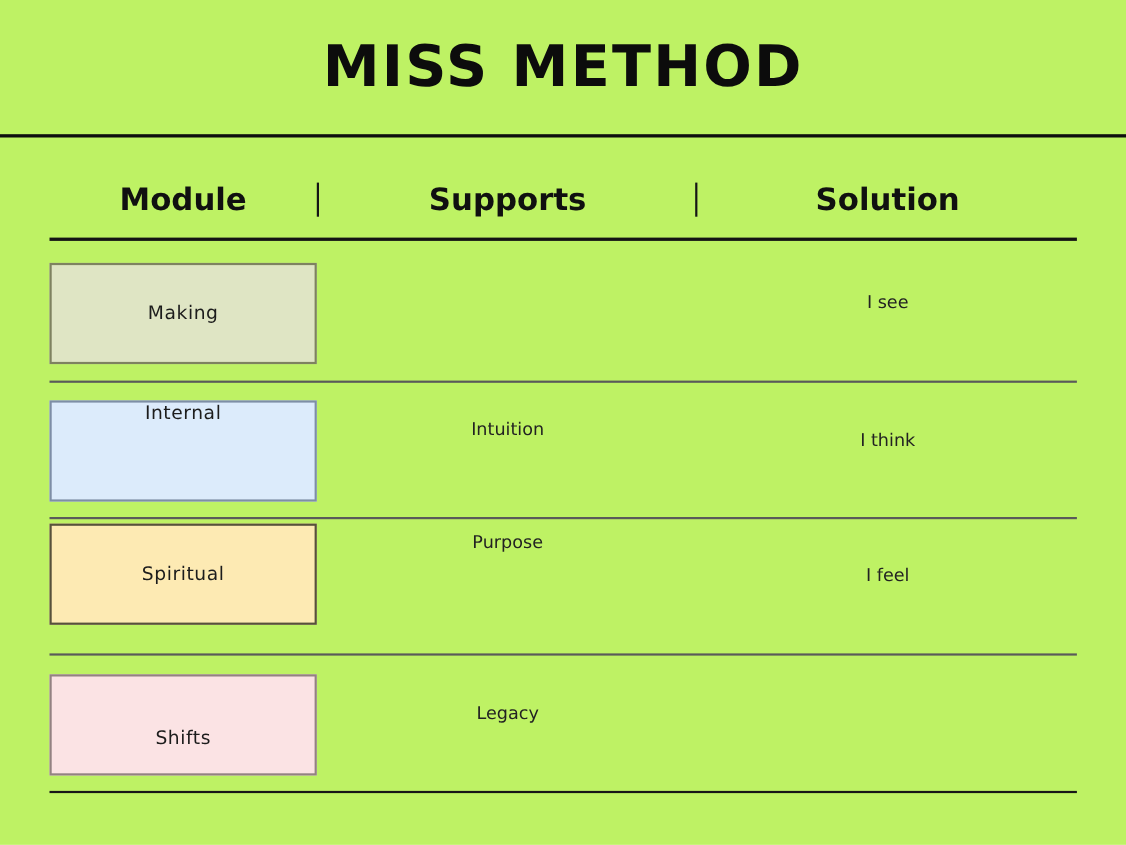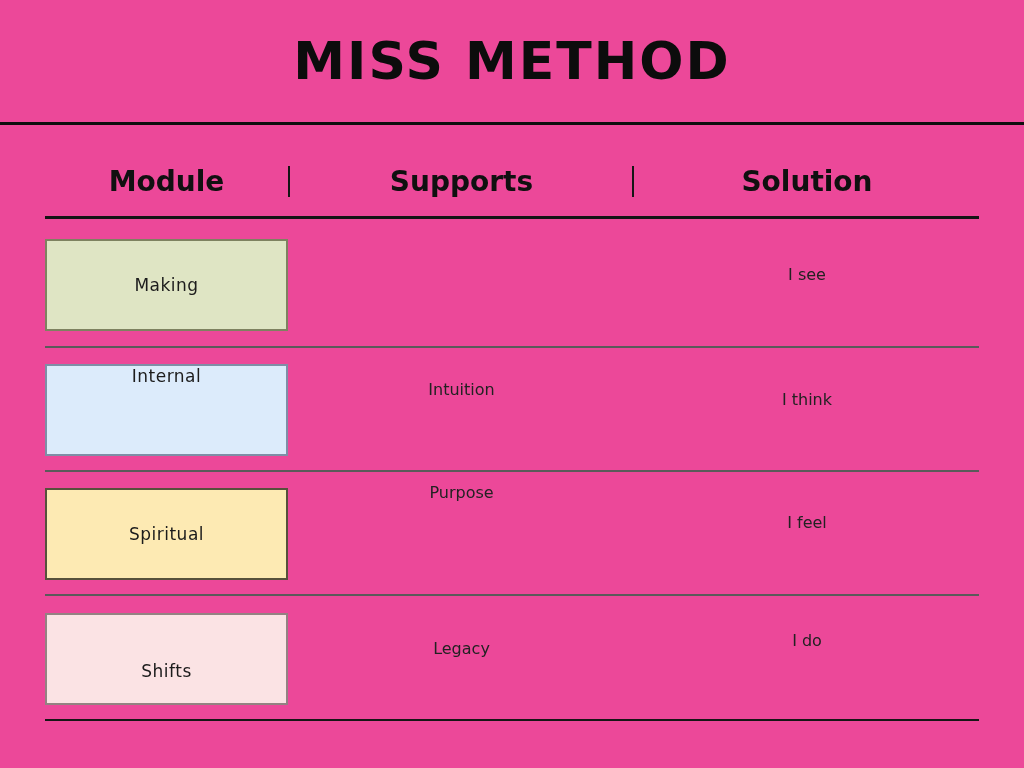--- a/index.html
+++ b/index.html
@@ -1,20 +1,20 @@
 <!DOCTYPE html>
 <html><head>
 <meta charset="utf-8">
 <style>
   html, body { margin: 0; padding: 0; }
   .canvas {
     position: relative;
     width: 1024px;
     height: 768px;
-    background: #ec4899;
+    background: #bef264;
     font-family: "DejaVu Sans", "Liberation Sans", sans-serif;
     color: #161616;
     overflow: hidden;
   }
 
   
   .title-band {
     position: absolute;
     top: 0; left: 0; right: 0;
     height: 122px;
@@ -76,21 +76,21 @@
     border: 2px solid #6d28d9;
     display: flex;
     align-items: center;
     justify-content: center;
     font-size: 17px;
     letter-spacing: 0.5px;
     color: #1c1c1c;
   }
   .box-r1 { top: 239px; }
   .box-r2 { top: 364px; align-items: flex-start; }
-  .box-r3 { top: 488px; align-items: center; }
+  .box-r3 { top: 476px; align-items: center; }
   .box-r4 { top: 613px; align-items: center; padding-top: 24px; }
 
   
   .cell-text {
     position: absolute;
     text-align: center;
     font-size: 16px;
     color: #222;
     line-height: 20px;
   }
@@ -147,16 +147,15 @@
     <span>Spiritual</span>
   </div>
   <div class="cell-text sup sup-r3">Purpose</div>
   <div class="cell-text sol sol-r3">I feel</div>
   <div class="row-divider div-r3"></div>
 
   <div class="module-box box-r4" style="background:#fbe3e4;border-color:#938282">
     <span>Shifts</span>
   </div>
   <div class="cell-text sup sup-r4">Legacy</div>
-  <div class="cell-text sol sol-r4">I do</div>
   <div class="row-divider div-r4"></div>
 
 </div>
 
 </body></html>

